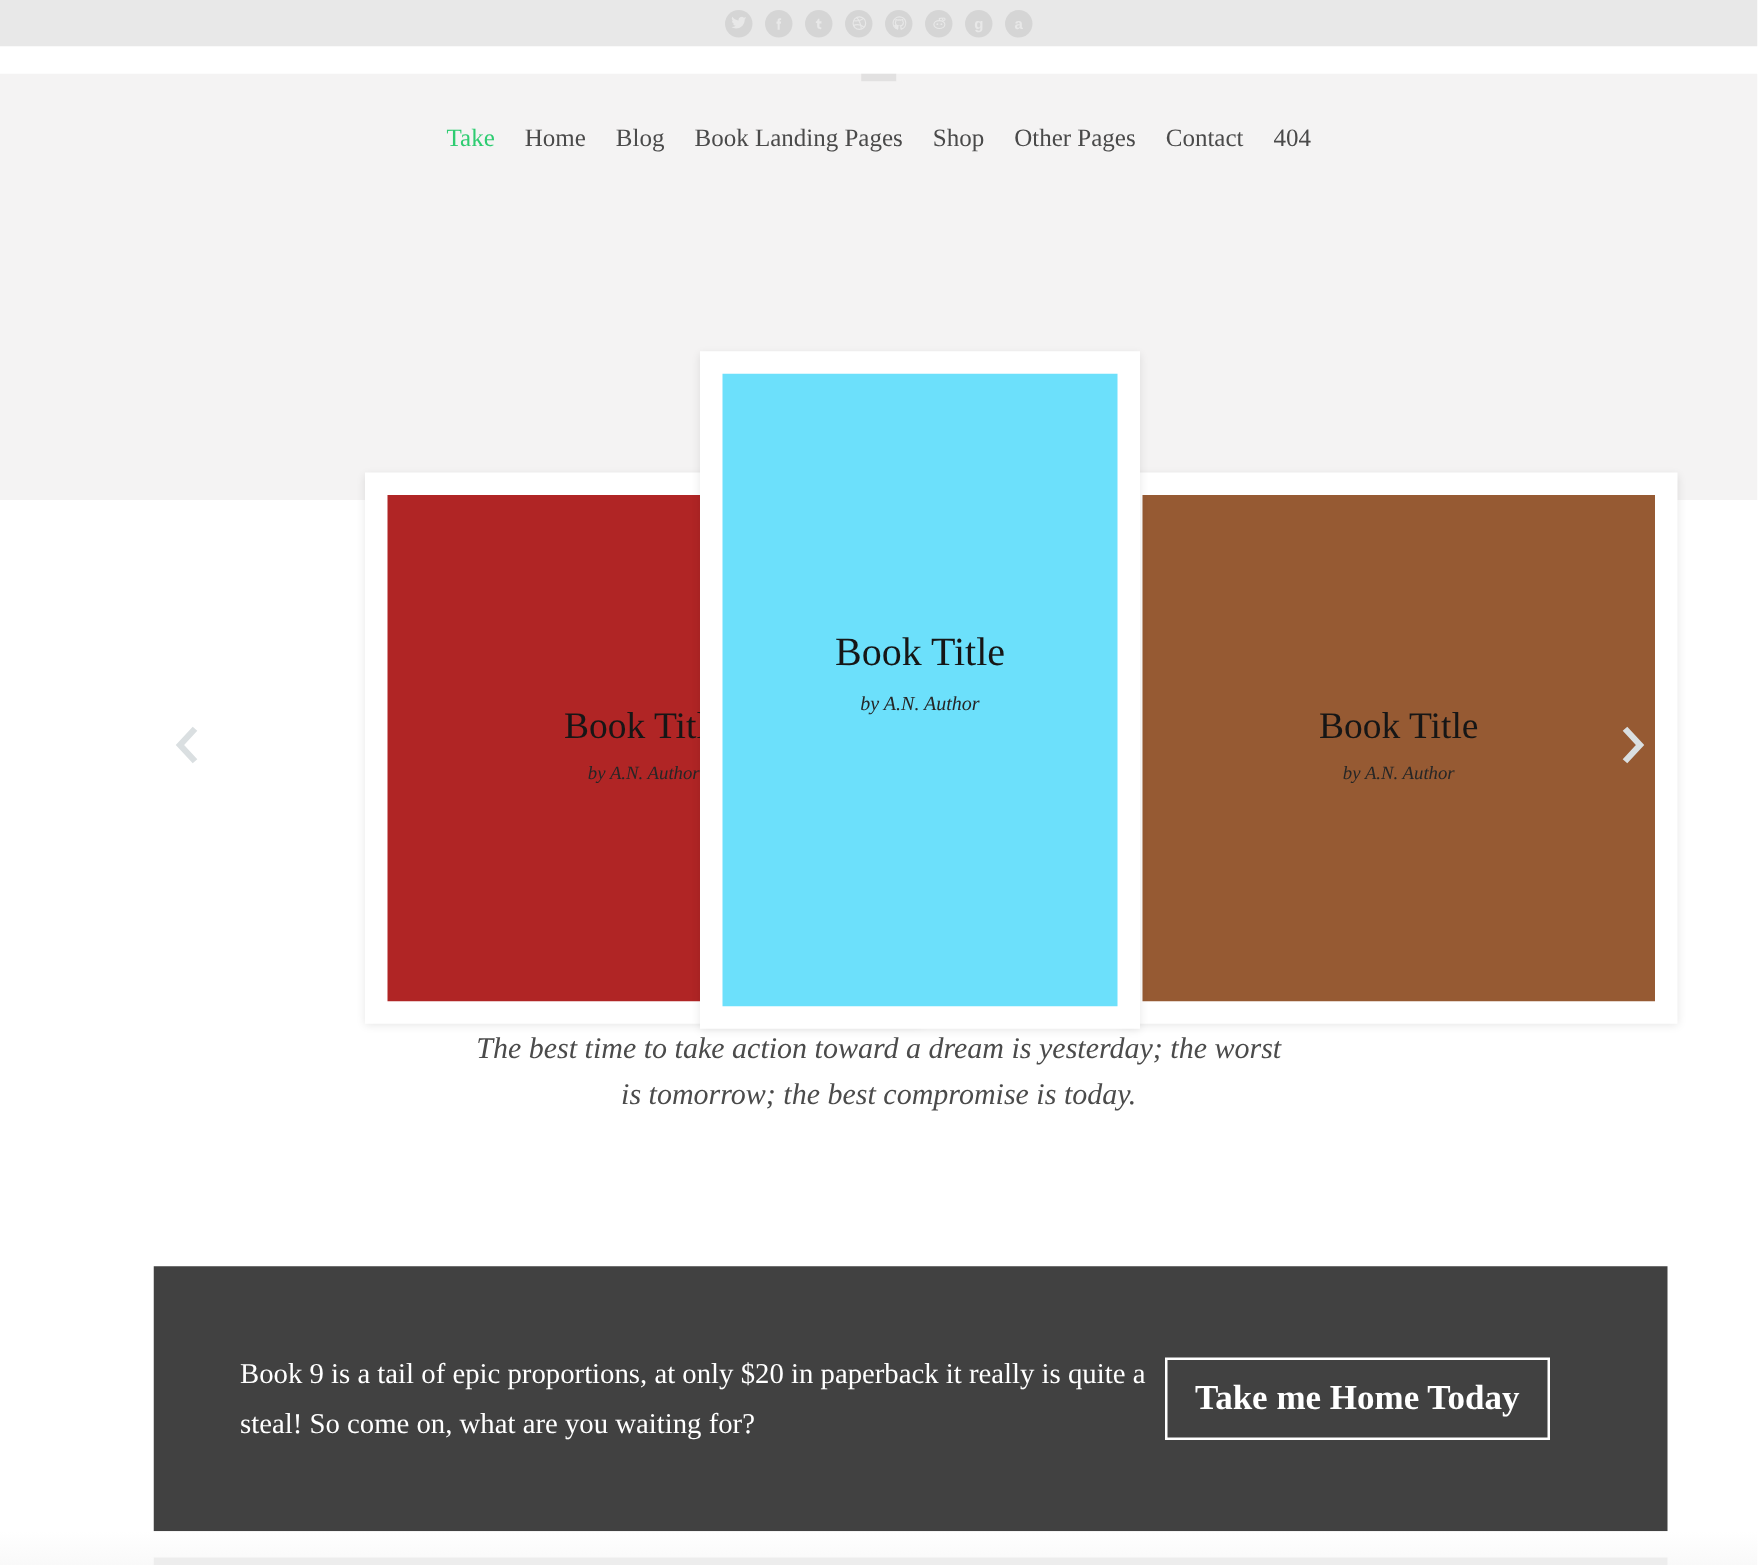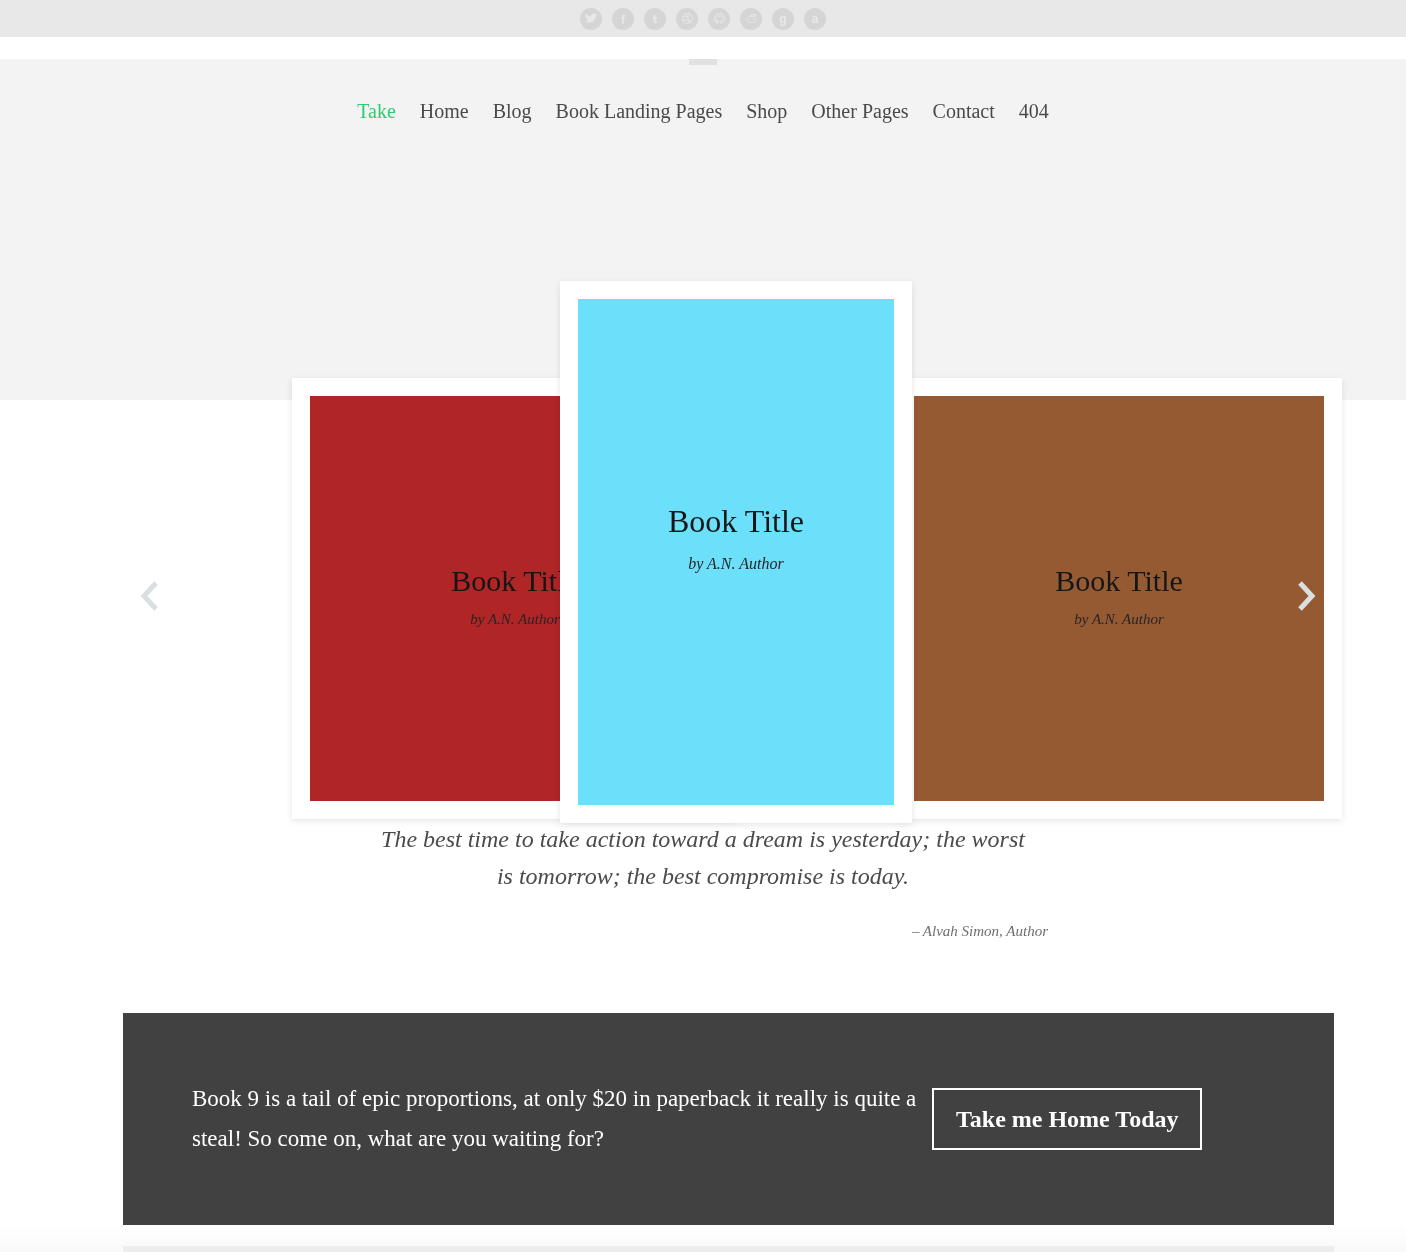--- a/index.html
+++ b/index.html
@@ -196,21 +196,21 @@
     font-size: 23px;
     line-height: 1.72;
     max-width: 740px;
     margin: 0;
   }
   .cta-button {
     border: 2px solid #ffffff;
     background: transparent;
     color: #ffffff;
     font-family: "Liberation Serif", "DejaVu Serif", serif;
-    font-size: 24px;
+    font-size: 28px;
     font-weight: bold;
     padding: 17px 22px;
     cursor: pointer;
     white-space: nowrap;
     line-height: 1;
   }
 
   
   .page-bottom {
     position: absolute;
@@ -322,21 +322,20 @@
 
   <div class="carousel-arrow next">
     <svg width="26" height="34" viewBox="0 0 26 34" fill="none" stroke="currentColor" stroke-width="5" aria-hidden="true">
       <path d="M7 4 L19 17 L7 30"></path>
     </svg>
   </div>
 </div>
 
 <div class="quote-section">
   <p class="quote-text">The best time to take action toward a dream is yesterday; the worst is tomorrow; the best compromise is today.</p>
-  <p class="quote-attribution">– Alvah Simon, Author</p>
 </div>
 
 <div class="cta-banner">
   <p class="cta-text">Book 9 is a tail of epic proportions, at only $20 in paperback it really is quite a steal! So come on, what are you waiting for?</p>
   <button class="cta-button">Take me Home Today</button>
 </div>
 
 <div class="page-bottom"></div>
 <div class="page-bottom-strip"></div>
 

